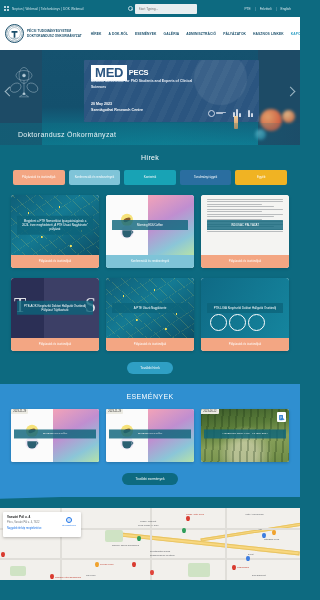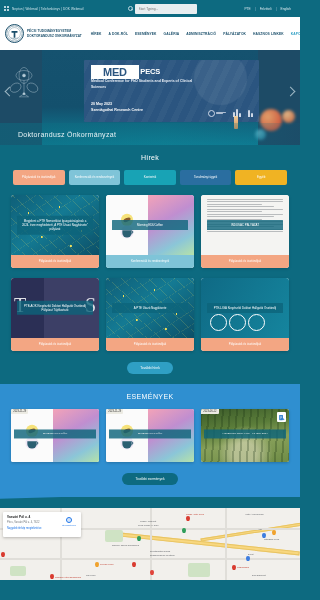--- a/index.html
+++ b/index.html
@@ -78,22 +78,22 @@
     background: #2b5580; border-radius: 1px; overflow: hidden;
   }
   .hero-card::before {
     content: ""; position: absolute; inset: 0;
     background:
       radial-gradient(circle at 78% 30%, rgba(255,255,255,.07) 0 18%, transparent 19%),
       repeating-linear-gradient(115deg, rgba(255,255,255,.035) 0 6px, transparent 6px 13px);
   }
   .medpecs { position: absolute; left: 7px; top: 5px; display: flex; align-items: center; gap: 1.5px; }
   .medpecs .mbox {
-    background: #fff; color: #2b5580; font-weight: 700; font-size: 11px;
-    padding: .5px 12px; letter-spacing: -.2px; line-height: 1.15;
+    background: #fff; color: #2b5580; font-weight: 700; font-size: 13px;
+    padding: .5px 4px; letter-spacing: -.2px; line-height: 1.15;
   }
   .medpecs .ptxt { color: #fff; font-weight: 700; font-size: 7.5px; letter-spacing: -.2px; }
   .hero-sub {
     position: absolute; left: 7px; top: 19px; color: #e9eff7; font-size: 3.5px;
     font-weight: 700; line-height: 1.65; width: 108px;
   }
   .hero-date {
     position: absolute; left: 7px; top: 41px; color: #fff; font-size: 3.6px;
     font-weight: 700; line-height: 1.7;
   }

